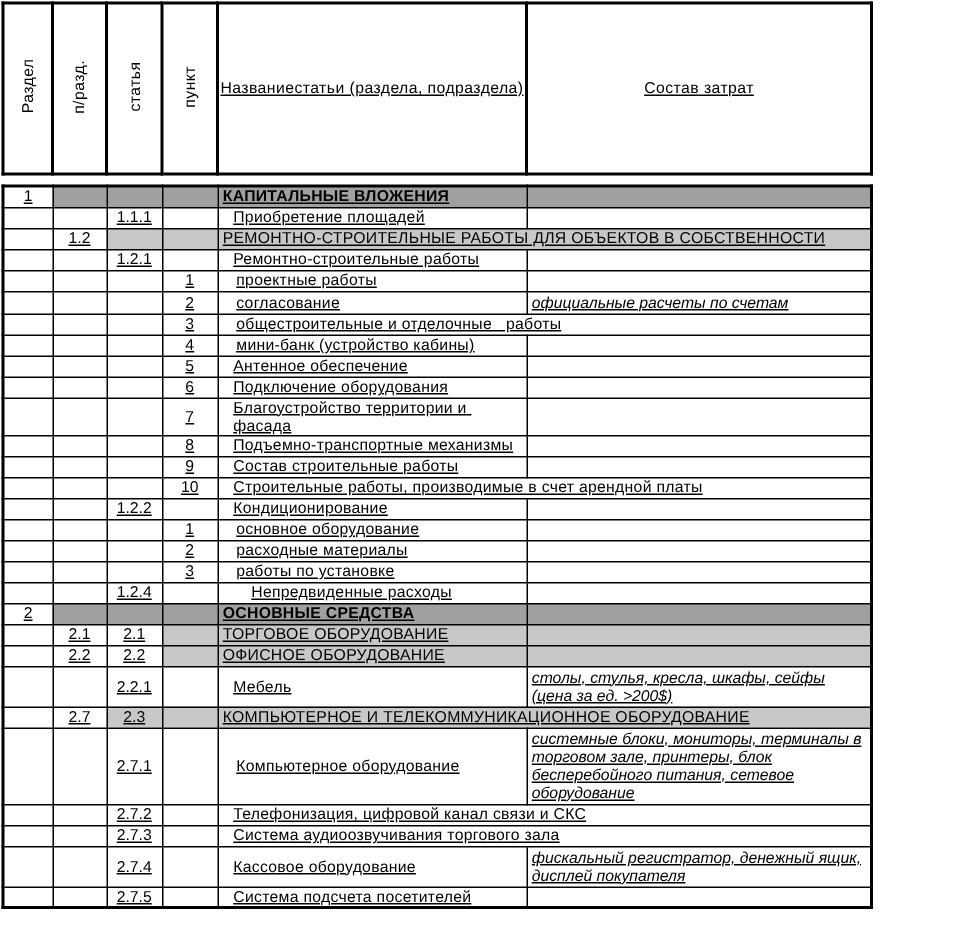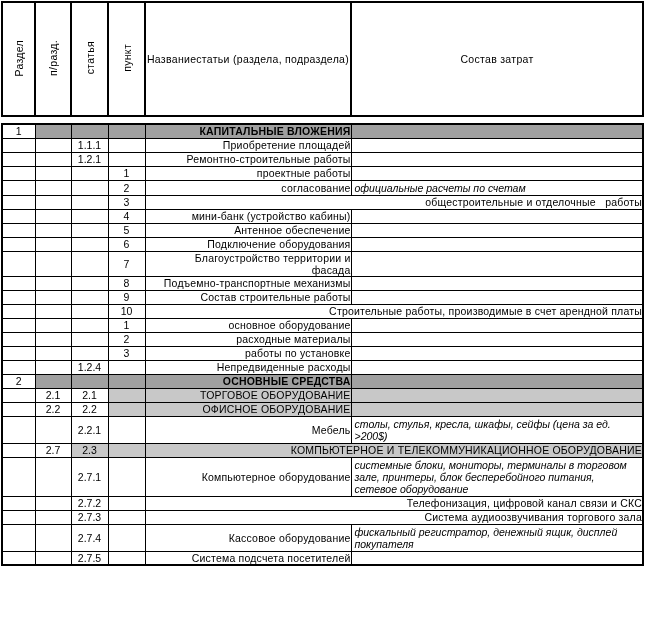--- a/index.html
+++ b/index.html
@@ -1,21 +1,21 @@
 <!DOCTYPE html>
 <html style="--dark: #a0a0a0; --light: #c8c8c8;"><head>
 <meta charset="utf-8">
 <style>
   html,body { margin:0; padding:0; background:#ffffff; }
   .wrap {
     width:645px; height:634px; box-sizing:border-box;
     font-family:"Liberation Sans", sans-serif; color:#000;
     overflow:hidden;
   }
-  table { border-collapse:collapse; table-layout:fixed; width:643px; margin-left:1px; }
+  table { border-collapse:collapse; table-layout:fixed; width:581px; margin-left:1px;text-decoration:underline; }
   td { padding:0; box-sizing:border-box; }
 
   
   .hdr { margin-top:1px; }
   .hdr td {
     border:2px solid #000; height:114px;
     text-align:center; vertical-align:middle;
     font-size:10.5px; letter-spacing:.3px;
   }
   .vtext {
@@ -25,21 +25,21 @@
 
   .gap { height:6px; }
 
   
   .bt { border:2px solid #000; }
   .bt td {
     border:1px solid #000; height:14px;
     font-size:10.5px; line-height:12px; vertical-align:middle;
   }
   .num { text-align:center; }
-  .name { text-align:right; white-space:pre-wrap; letter-spacing:.2px;margin-left:28px; }
+  .name { text-align:left; white-space:pre-wrap; letter-spacing:.2px;margin-left:28px; }
   .ind0 { padding-left:3px; }
   .ind1 { padding-left:10px; }
   .ind2 { padding-left:12px; }
   .ind3 { padding-left:22px; }
   .sostav { font-style:italic; padding:1px 3px; text-align:left; }
   tr.dark td.fill { background:var(--dark,#a0a0a0); }
   tr.light td.fill { background:var(--light,#c8c8c8); }
   tr.dark .name { font-weight:bold; }
 </style>
 </head>
@@ -89,20 +89,27 @@
           <td class="sostav fill"></td>
         </tr>
         <tr>
           <td class="num"></td>
           <td class="num"></td>
           <td class="num">1.1.1</td>
           <td class="num"></td>
           <td class="name ind1">Приобретение площадей</td>
           <td class="sostav"></td>
         </tr>
+        <tr class="light">
+          <td class="num"></td>
+          <td class="num">1.2</td>
+          <td class="num fill"></td>
+          <td class="num fill"></td>
+          <td class="name ind0 fill" colspan="2">РЕМОНТНО-СТРОИТЕЛЬНЫЕ РАБОТЫ ДЛЯ ОБЪЕКТОВ В СОБСТВЕННОСТИ</td>
+        </tr>
         <tr>
           <td class="num"></td>
           <td class="num"></td>
           <td class="num">1.2.1</td>
           <td class="num"></td>
           <td class="name ind1">Ремонтно-строительные работы</td>
           <td class="sostav"></td>
         </tr>
         <tr>
           <td class="num"></td>
@@ -178,20 +185,28 @@
         <tr>
           <td class="num"></td>
           <td class="num"></td>
           <td class="num"></td>
           <td class="num">10</td>
           <td class="name ind1" colspan="2">Строительные работы, производимые в счет арендной платы</td>
         </tr>
         <tr>
           <td class="num"></td>
           <td class="num"></td>
+          <td class="num">1.2.2</td>
+          <td class="num"></td>
+          <td class="name ind1">Кондиционирование</td>
+          <td class="sostav"></td>
+        </tr>
+        <tr>
+          <td class="num"></td>
+          <td class="num"></td>
           <td class="num"></td>
           <td class="num">1</td>
           <td class="name ind2">основное оборудование</td>
           <td class="sostav"></td>
         </tr>
         <tr>
           <td class="num"></td>
           <td class="num"></td>
           <td class="num"></td>
           <td class="num">2</td>

